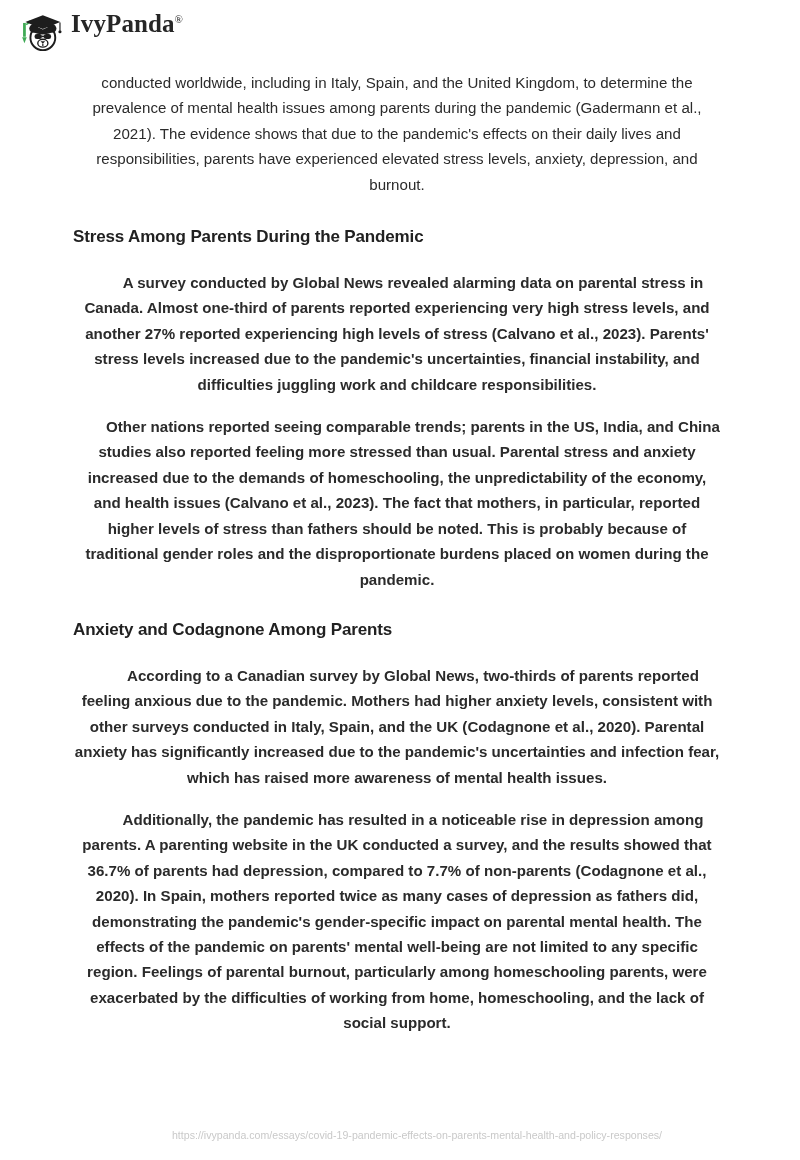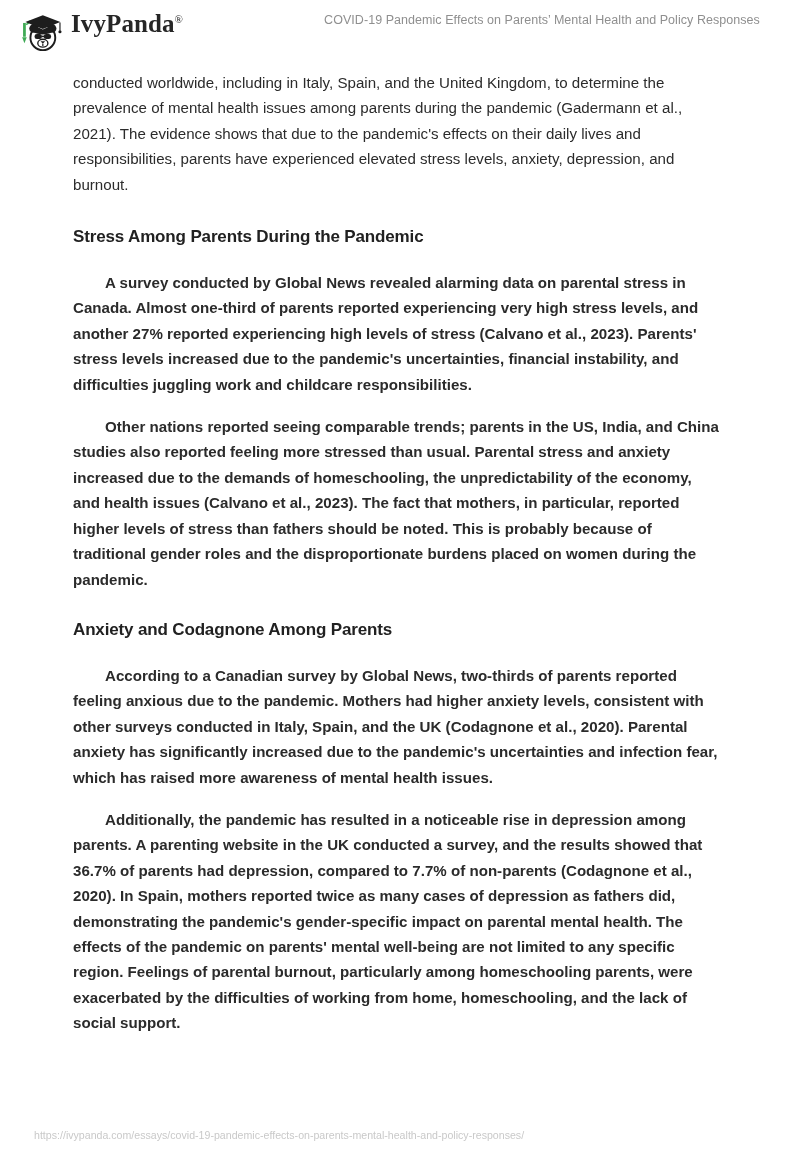--- a/index.html
+++ b/index.html
@@ -77,21 +77,21 @@
     left: 73px;
     top: 70px;
     width: 648px;
   }
 
   .content p {
     margin: 0 0 17px 0;
     font-size: 15.1px;
     line-height: 25.4px;
     color: #2b2b2b;
-    text-align: left;
+    text-align: center;
     letter-spacing: 0.01px;
   }
   .content p.indent {
     text-indent: 32px;
     font-weight: bold;
   }
   .content p.last {
     margin-bottom: 0;
   }
 
@@ -106,21 +106,21 @@
   .content h2.first-heading {
     margin-top: 26px;
   }
 
   
   .page-footer {
     position: absolute;
     left: 0;
     bottom: 17px;
     width: 800px;
-    text-align: left;
+    text-align: center;
     padding-left: 34px;
   }
   .footer-url {
     font-size: 10.6px;
     color: #c9c9c9;
     letter-spacing: 0.01px;
     white-space: nowrap;
   }
 </style>
 </head>
@@ -157,21 +157,20 @@
       <g fill="#1d1d1d">
         <path d="M54 9 L92 24 L54 39 L16 24 Z"></path>
         <path d="M32 30 L32 43 C32 47 44 51 54 51 C64 51 76 47 76 43 L76 30 L54 40 Z"></path>
         <path d="M90 25 L92.5 25 L92.5 43 L90 43 Z"></path>
         <circle cx="91.2" cy="45" r="3.4"></circle>
       </g>
     </svg>
     <span class="brand-wordmark"><span>IvyPanda</span><span class="reg">®</span></span>
   </div>
 
-  <div class="doc-title">COVID-19 Pandemic Effects on Parents’ Mental Health and Policy Responses</div>
 </div>
 
 <main class="content">
 
   <p class="para">conducted worldwide, including in Italy, Spain, and the United Kingdom, to determine the prevalence of mental health issues among parents during the pandemic (Gadermann et al., 2021). The evidence shows that due to the pandemic's effects on their daily lives and responsibilities, parents have experienced elevated stress levels, anxiety, depression, and burnout.</p>
 
   <h2 class="first-heading">Stress Among Parents During the Pandemic</h2>
 
   <p class="para indent">A survey conducted by Global News revealed alarming data on parental stress in Canada. Almost one-third of parents reported experiencing very high stress levels, and another 27% reported experiencing high levels of stress (Calvano et al., 2023). Parents' stress levels increased due to the pandemic's uncertainties, financial instability, and difficulties juggling work and childcare responsibilities.</p>
 

